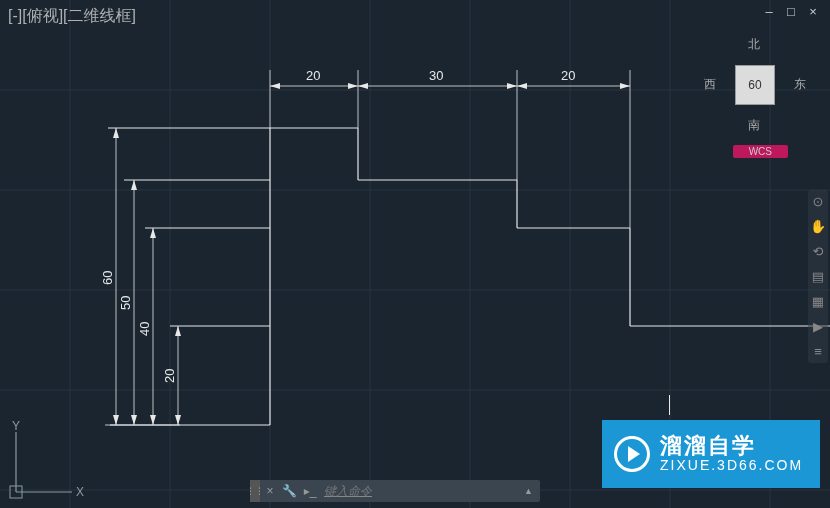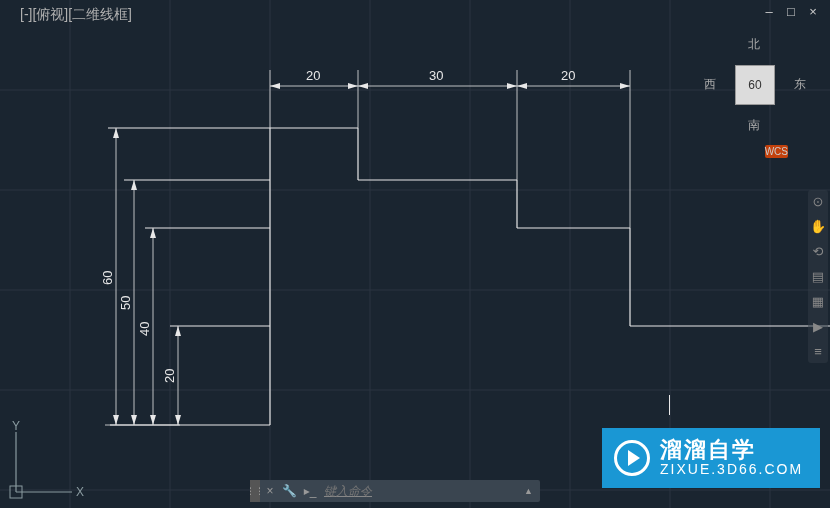--- a/index.html
+++ b/index.html
@@ -8,22 +8,22 @@
       height: 508px;
       background: #1a2530;
       font-family: Arial, "Microsoft YaHei", sans-serif;
       overflow: hidden;
       position: relative;
       color: #ccc;
     }
     .viewport-label {
       position: absolute;
       top: 6px;
-      left: 20px;
-      font-size: 14px;
+      left: 8px;
+      font-size: 16px;
       color: #b0b0b0;
     }
     .window-controls {
       position: absolute;
       top: 4px;
       right: 10px;
       display: flex;
       gap: 8px;
     }
     .window-controls span {
@@ -72,24 +72,24 @@
     }
     .viewcube .dir {
       position: absolute;
       color: #aaa;
       font-size: 12px;
     }
     .wcs-label {
       position: absolute;
       top: 145px;
       right: 42px;
-      background: #c2410c;
+      background: #be185d;
       color: #ccc;
       font-size: 10px;
-      padding: 1px 0;
+      padding: 1px 16px;
       border-radius: 2px;
     }
     .nav-tools {
       position: absolute;
       right: 2px;
       top: 190px;
       width: 20px;
       background: rgba(50,60,70,0.5);
       border-radius: 3px;
       display: flex;
@@ -146,21 +146,21 @@
     .command-bar .cmd-drop {
       width: 16px;
       color: #999;
       font-size: 9px;
     }
     .watermark {
       position: absolute;
       bottom: 20px;
       right: 10px;
       width: 218px;
-      height: 60px;
+      height: 68px;
       background: #1a97d4;
       display: flex;
       align-items: center;
       padding: 0 12px;
       gap: 10px;
     }
     .watermark .play {
       width: 36px;
       height: 36px;
       border: 3px solid #fff;

